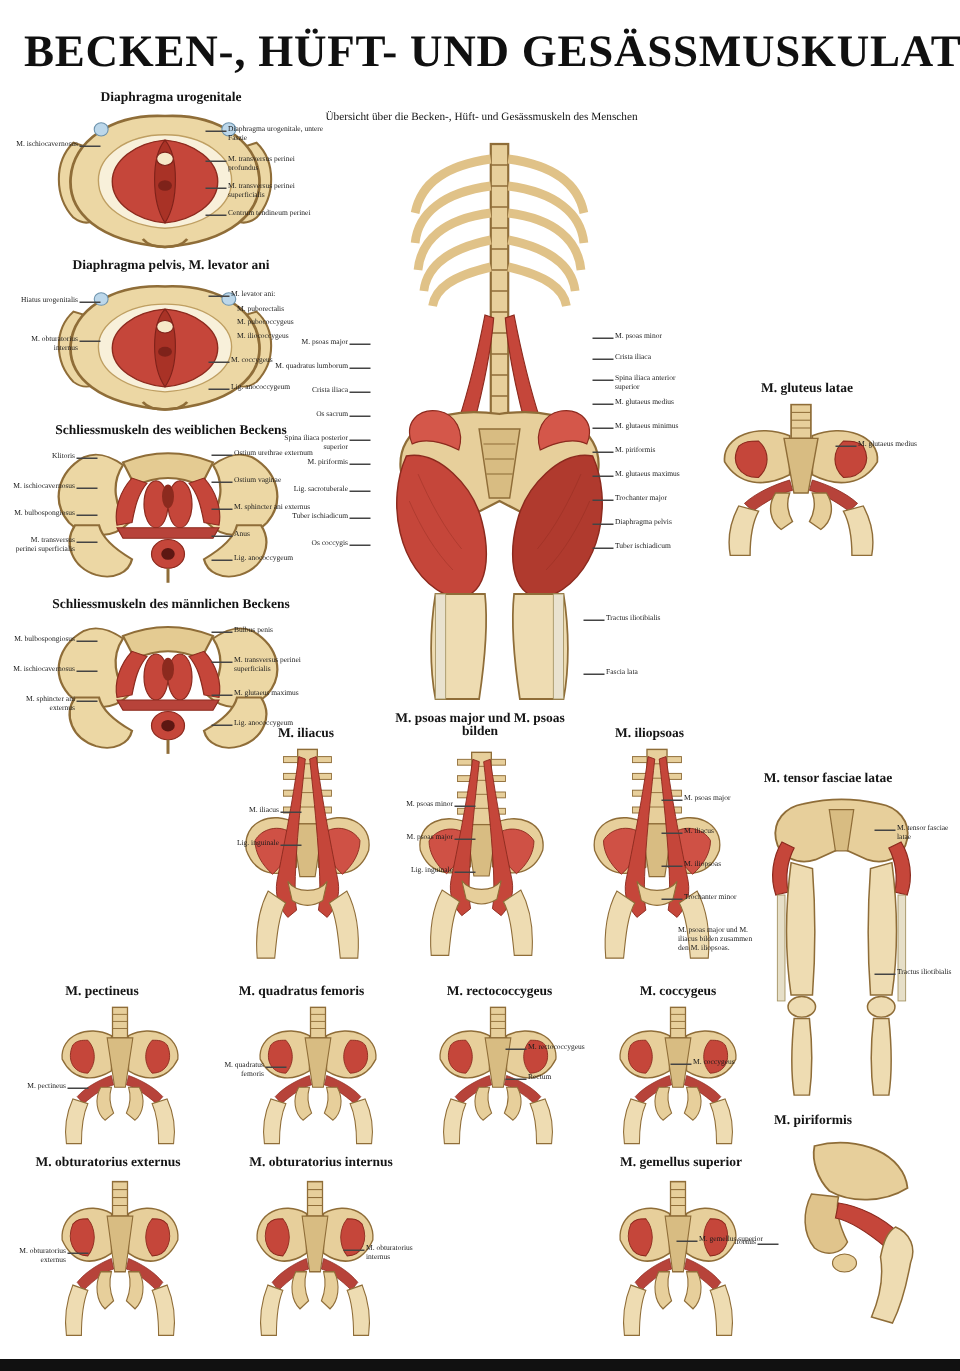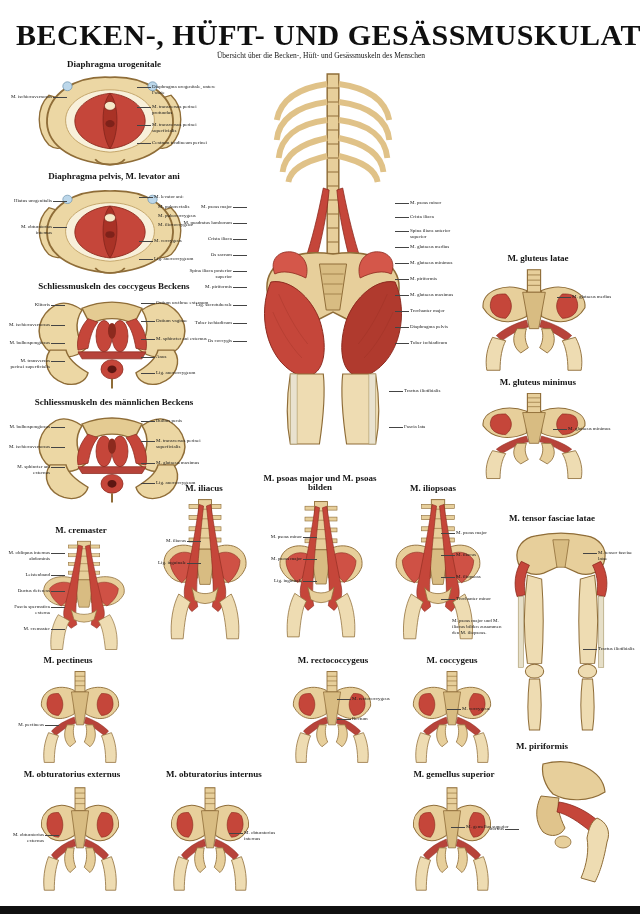--- a/index.html
+++ b/index.html
@@ -242,21 +242,21 @@
     <span class="lb lr" style="left:0;top:52px;width:46px">M. obturatorius internus</span>
     <span class="lb ll" style="left:148px;top:22px;width:64px">M. levator ani:</span>
     <span class="lb" style="left:152px;top:32px;width:60px">M. puborectalis</span>
     <span class="lb" style="left:152px;top:41px;width:60px">M. pubococcygeus</span>
     <span class="lb" style="left:152px;top:50px;width:60px">M. iliococcygeus</span>
     <span class="lb ll" style="left:148px;top:66px;width:60px">M. coccygeus</span>
     <span class="lb ll" style="left:148px;top:84px;width:60px">Lig. anococcygeum</span>
   </section>
 
   <section class="sec" style="left:6px;top:282px;width:216px;height:118px">
-    <div class="pt">Schliessmuskeln des coccygeus Beckens</div>
+    <div class="pt">Schliessmuskeln des weiblichen Beckens</div>
     <div class="fig" style="left:26px;top:14px;width:160px;height:96px">
         <svg viewBox="0 0 160 110" preserveAspectRatio="none">
           <use href="#s-perineum"></use>
         </svg>
       </div>
     <span class="lb lr" style="left:0;top:20px;width:44px">Klitoris</span>
     <span class="lb lr" style="left:0;top:40px;width:44px">M. ischiocavernosus</span>
     <span class="lb lr" style="left:0;top:58px;width:44px">M. bulbospongiosus</span>
     <span class="lb lr" style="left:0;top:76px;width:44px">M. transversus perinei superficialis</span>
     <span class="lb ll" style="left:150px;top:18px;width:62px">Ostium urethrae externum</span>
@@ -275,35 +275,22 @@
       </div>
     <span class="lb lr" style="left:0;top:26px;width:44px">M. bulbospongiosus</span>
     <span class="lb lr" style="left:0;top:46px;width:44px">M. ischiocavernosus</span>
     <span class="lb lr" style="left:0;top:66px;width:44px">M. sphincter ani externus</span>
     <span class="lb ll" style="left:150px;top:20px;width:60px">Bulbus penis</span>
     <span class="lb ll" style="left:150px;top:40px;width:62px">M. transversus perinei superficialis</span>
     <span class="lb ll" style="left:150px;top:62px;width:60px">M. glutaeus maximus</span>
     <span class="lb ll" style="left:150px;top:82px;width:60px">Lig. anococcygeum</span>
   </section>
 
-  <section class="sec" style="left:6px;top:526px;width:150px;height:130px">
-    <div class="pt">M. cremaster</div>
-    <div class="fig" style="left:28px;top:14px;width:100px;height:112px">
-        <svg viewBox="0 0 140 180" preserveAspectRatio="none">
-          <use href="#s-pelvfront"></use>
-        </svg>
-      </div>
-    <span class="lb lr" style="left:0;top:24px;width:44px">M. obliquus internus abdominis</span>
-    <span class="lb lr" style="left:0;top:46px;width:44px">Leistenband</span>
-    <span class="lb lr" style="left:0;top:62px;width:44px">Ductus deferens</span>
-    <span class="lb lr" style="left:0;top:78px;width:44px">Fascia spermatica externa</span>
-    <span class="lb lr" style="left:0;top:100px;width:44px">M. cremaster</span>
-  </section>
-
-  <section class="sec" style="left:176px;top:52px;width:290px;height:400px">
+
+  <section class="sec" style="left:176px;top:74px;width:290px;height:400px">
     <div class="pt small">Übersicht über die Becken-, Hüft- und Gesässmuskeln des Menschen</div>
     <div class="fig" style="left:60px;top:16px;width:194px;height:380px">
         <svg viewBox="0 0 200 380" preserveAspectRatio="none">
           <use href="#s-torso"></use>
         </svg>
       </div>
     <span class="lb lr" style="left:0;top:152px;width:56px">M. psoas major</span>
     <span class="lb lr" style="left:0;top:168px;width:56px">M. quadratus lumborum</span>
     <span class="lb lr" style="left:0;top:184px;width:56px">Crista iliaca</span>
     <span class="lb lr" style="left:0;top:200px;width:56px">Os sacrum</span>
@@ -330,29 +317,20 @@
   <section class="sec" style="left:440px;top:254px;width:196px;height:122px">
     <div class="pt">M. gluteus latae</div>
     <div class="fig" style="left:28px;top:14px;width:132px;height:104px">
         <svg viewBox="0 0 140 120" preserveAspectRatio="none">
           <use href="#s-pelvpost"></use>
         </svg>
       </div>
     <span class="lb ll" style="left:132px;top:40px;width:60px">M. glutaeus medius</span>
   </section>
 
-  <section class="sec" style="left:440px;top:378px;width:196px;height:104px">
-    <div class="pt">M. gluteus minimus</div>
-    <div class="fig" style="left:28px;top:14px;width:132px;height:88px">
-        <svg viewBox="0 0 140 120" preserveAspectRatio="none">
-          <use href="#s-pelvpost"></use>
-        </svg>
-      </div>
-    <span class="lb ll" style="left:128px;top:48px;width:64px">M. glutaeus minimus</span>
-  </section>
 
   <section class="sec" style="left:468px;top:514px;width:168px;height:222px">
     <div class="pt">M. tensor fasciae latae</div>
     <div class="fig" style="left:37px;top:14px;width:112px;height:206px">
         <svg viewBox="0 0 110 210" preserveAspectRatio="none">
           <use href="#s-legs"></use>
         </svg>
       </div>
     <span class="lb ll" style="left:130px;top:36px;width:38px">M. tensor fasciae latae</span>
     <span class="lb ll" style="left:130px;top:132px;width:38px">Tractus iliotibialis</span>
@@ -408,20 +386,29 @@
   <section class="sec" style="left:2px;top:656px;width:132px;height:112px">
     <div class="pt">M. pectineus</div>
     <div class="fig" style="left:28px;top:14px;width:100px;height:94px">
         <svg viewBox="0 0 140 120" preserveAspectRatio="none">
           <use href="#s-pelvpost"></use>
         </svg>
       </div>
     <span class="lb lr" style="left:0;top:66px;width:42px">M. pectineus</span>
   </section>
 
+  <section class="sec" style="left:136px;top:656px;width:130px;height:112px">
+    <div class="pt">M. quadratus femoris</div>
+    <div class="fig" style="left:26px;top:14px;width:100px;height:94px">
+        <svg viewBox="0 0 140 120" preserveAspectRatio="none">
+          <use href="#s-pelvpost"></use>
+        </svg>
+      </div>
+    <span class="lb lr" style="left:0;top:52px;width:40px">M. quadratus femoris</span>
+  </section>
 
   <section class="sec" style="left:268px;top:656px;width:130px;height:112px">
     <div class="pt">M. rectococcygeus</div>
     <div class="fig" style="left:14px;top:14px;width:100px;height:94px">
         <svg viewBox="0 0 140 120" preserveAspectRatio="none">
           <use href="#s-pelvpost"></use>
         </svg>
       </div>
     <span class="lb ll" style="left:84px;top:40px;width:44px">M. rectococcygeus</span>
     <span class="lb ll" style="left:84px;top:60px;width:44px">Rectum</span>

